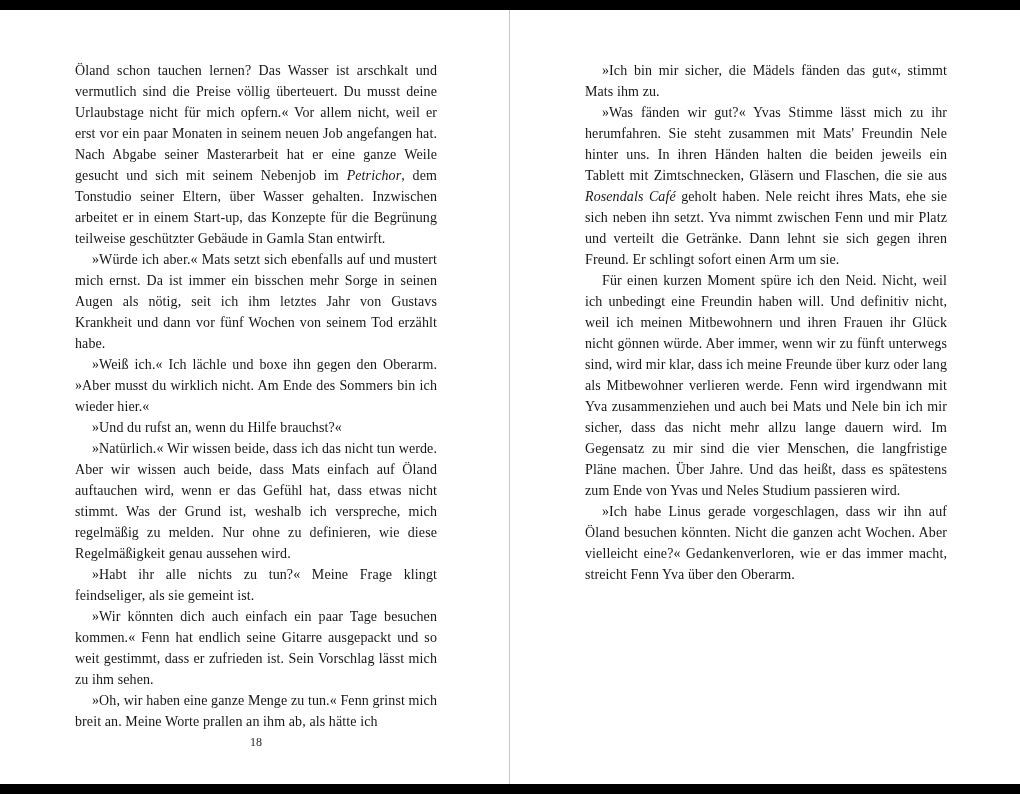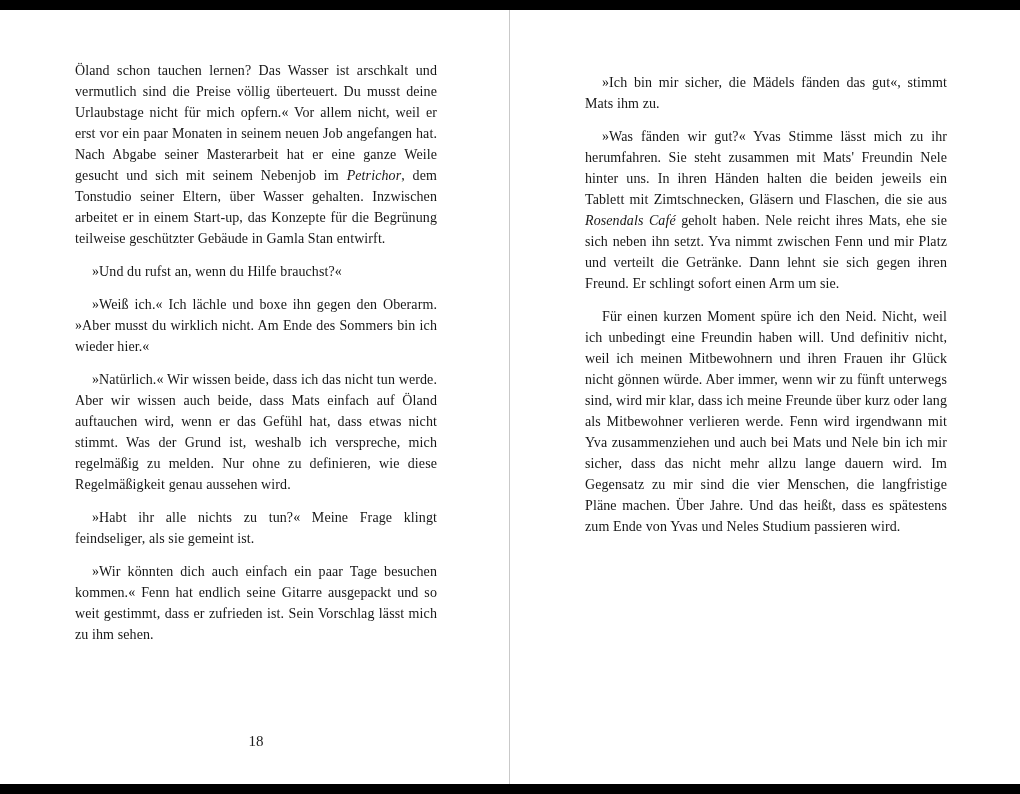--- a/index.html
+++ b/index.html
@@ -52,56 +52,58 @@
   }
   .page-text p {
     margin: 0;
     font-size: 14px;
     line-height: 21px;
     text-align: justify;
     letter-spacing: 0.1px;
   }
   .page-text p.indent {
     text-indent: 17px;
-    margin-top: 12px;
   }
   .page-text .italic {
     font-style: italic;
   }
   .page-number {
     position: absolute;
     bottom: 34px;
     left: 75px;
     right: 73px;
     text-align: center;
-    font-size: 15px;
+    font-size: 12px;
     color: #1d1d1d;
   }
 </style>
 </head>
 <body>
 
 <div class="top-bar"></div>
 
 <div class="spread">
   <div class="page">
     <div class="page-text">
         <p class=""><span>Öland schon tauchen lernen? Das Wasser ist arschkalt und vermutlich sind die Preise völlig überteuert. Du musst deine Urlaubstage nicht für mich opfern.« Vor allem nicht, weil er erst vor ein paar Monaten in seinem neuen Job angefangen hat. Nach Abgabe seiner Masterarbeit hat er eine ganze Weile gesucht und sich mit seinem Nebenjob im </span><span class="italic">Petrichor</span><span>, dem Tonstudio seiner Eltern, über Wasser gehalten. Inzwischen arbeitet er in einem Start-up, das Konzepte für die Begrünung teilweise geschützter Gebäude in Gamla Stan entwirft.</span></p>
+        <p class="indent"><span>»Würde ich aber.« Mats setzt sich ebenfalls auf und mustert mich ernst. Da ist immer ein bisschen mehr Sorge in seinen Augen als nötig, seit ich ihm letztes Jahr von Gustavs Krankheit und dann vor fünf Wochen von seinem Tod erzählt habe.</span></p>
+        <p class="indent"><span>»Weiß ich.« Ich lächle und boxe ihn gegen den Oberarm. »Aber musst du wirklich nicht. Am Ende des Sommers bin ich wieder hier.«</span></p>
         <p class="indent"><span>»Und du rufst an, wenn du Hilfe brauchst?«</span></p>
-        <p class="indent"><span>»Weiß ich.« Ich lächle und boxe ihn gegen den Oberarm. »Aber musst du wirklich nicht. Am Ende des Sommers bin ich wieder hier.«</span></p>
         <p class="indent"><span>»Natürlich.« Wir wissen beide, dass ich das nicht tun werde. Aber wir wissen auch beide, dass Mats einfach auf Öland auftauchen wird, wenn er das Gefühl hat, dass etwas nicht stimmt. Was der Grund ist, weshalb ich verspreche, mich regelmäßig zu melden. Nur ohne zu definieren, wie diese Regelmäßigkeit genau aussehen wird.</span></p>
         <p class="indent"><span>»Habt ihr alle nichts zu tun?« Meine Frage klingt feindseliger, als sie gemeint ist.</span></p>
         <p class="indent"><span>»Wir könnten dich auch einfach ein paar Tage besuchen kommen.« Fenn hat endlich seine Gitarre ausgepackt und so weit gestimmt, dass er zufrieden ist. Sein Vorschlag lässt mich zu ihm sehen.</span></p>
+        <p class="indent"><span>»Oh, wir haben eine ganze Menge zu tun.« Fenn grinst mich breit an. Meine Worte prallen an ihm ab, als hätte ich</span></p>
       </div>
     <div class="page-number">18</div>
   </div>
   <div class="page">
     <div class="page-text">
         <p class="indent"><span>»Ich bin mir sicher, die Mädels fänden das gut«, stimmt Mats ihm zu.</span></p>
         <p class="indent"><span>»Was fänden wir gut?« Yvas Stimme lässt mich zu ihr herumfahren. Sie steht zusammen mit Mats' Freundin Nele hinter uns. In ihren Händen halten die beiden jeweils ein Tablett mit Zimtschnecken, Gläsern und Flaschen, die sie aus </span><span class="italic">Rosendals Café</span><span> geholt haben. Nele reicht ihres Mats, ehe sie sich neben ihn setzt. Yva nimmt zwischen Fenn und mir Platz und verteilt die Getränke. Dann lehnt sie sich gegen ihren Freund. Er schlingt sofort einen Arm um sie.</span></p>
         <p class="indent"><span>Für einen kurzen Moment spüre ich den Neid. Nicht, weil ich unbedingt eine Freundin haben will. Und definitiv nicht, weil ich meinen Mitbewohnern und ihren Frauen ihr Glück nicht gönnen würde. Aber immer, wenn wir zu fünft unterwegs sind, wird mir klar, dass ich meine Freunde über kurz oder lang als Mitbewohner verlieren werde. Fenn wird irgendwann mit Yva zusammenziehen und auch bei Mats und Nele bin ich mir sicher, dass das nicht mehr allzu lange dauern wird. Im Gegensatz zu mir sind die vier Menschen, die langfristige Pläne machen. Über Jahre. Und das heißt, dass es spätestens zum Ende von Yvas und Neles Studium passieren wird.</span></p>
+        <p class="indent"><span>»Ich habe Linus gerade vorgeschlagen, dass wir ihn auf Öland besuchen könnten. Nicht die ganzen acht Wochen. Aber vielleicht eine?« Gedankenverloren, wie er das immer macht, streicht Fenn Yva über den Oberarm.</span></p>
       </div>
   </div>
 </div>
 
 <div class="divider"></div>
 
 <div class="bottom-bar"></div>
 
 </body></html>

